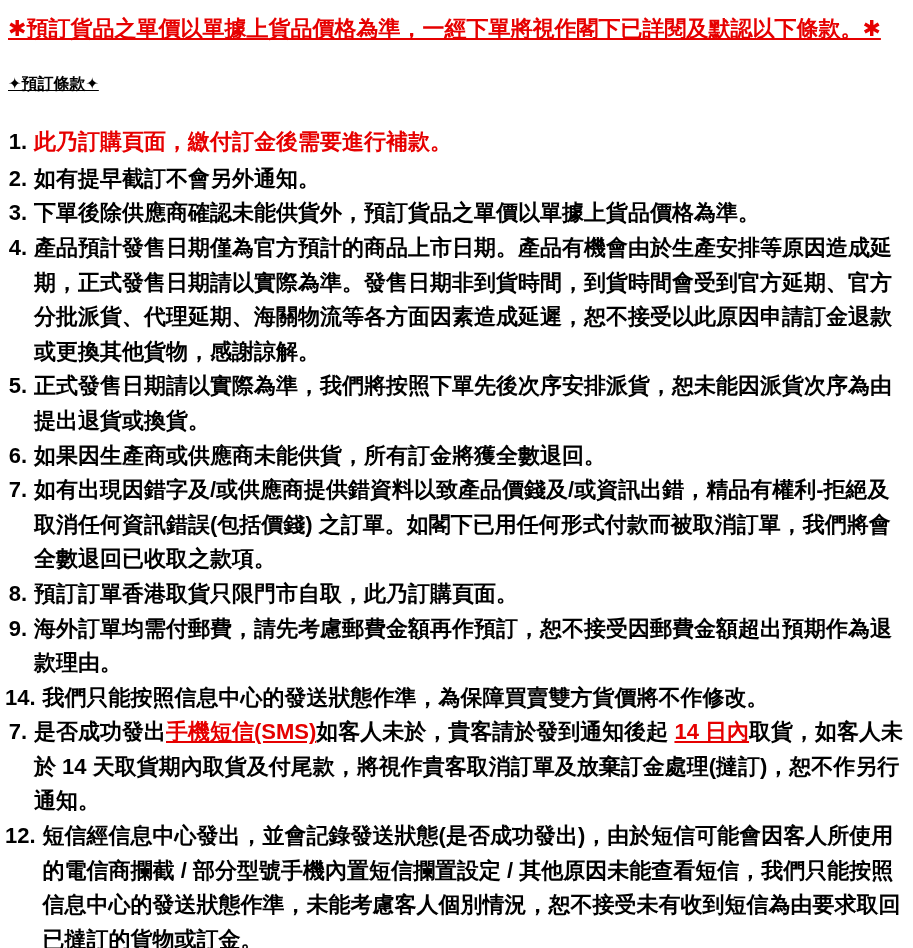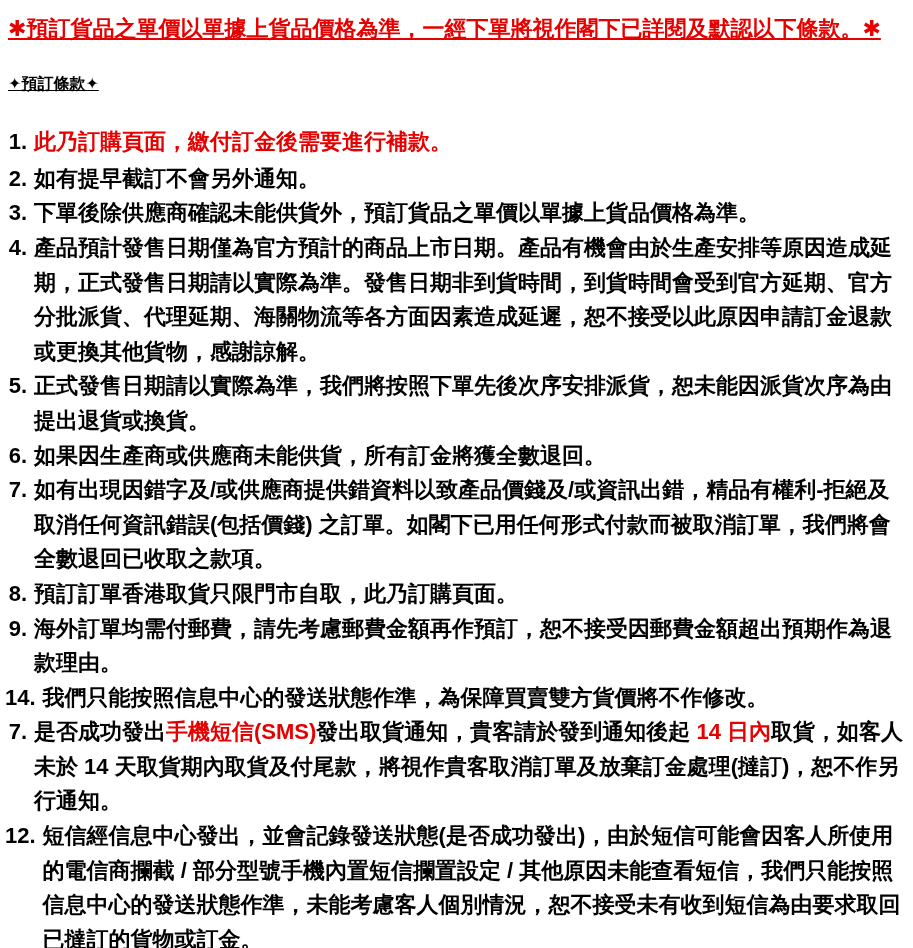--- a/index.html
+++ b/index.html
@@ -54,20 +54,21 @@
   }
   .seg-normal {
     color: #000000;
   }
   .seg-red {
     color: #e60000;
     font-family: Liberation Mono, monospace;
   }
   .seg-red-underline {
     color: #e60000;
+    text-decoration: underline;
   }
 </style>
 </head>
 <body>
 
 <div class="doc">
   <div class="notice">✱預訂貨品之單價以單據上貨品價格為準，一經下單將視作閣下已詳閱及默認以下條款。✱</div>
 
   <div class="section-title">✦預訂條款✦</div>
 
@@ -107,20 +108,20 @@
       <li class="term-item">
         <span class="num">9.</span>
         <span class="term-text"><span class="seg-normal">海外訂單均需付郵費，請先考慮郵費金額再作預訂，恕不接受因郵費金額超出預期作為退款理由。</span></span>
       </li>
       <li class="term-item">
         <span class="num">14.</span>
         <span class="term-text"><span class="seg-normal">我們只能按照信息中心的發送狀態作準，為保障買賣雙方貨價將不作修改。</span></span>
       </li>
       <li class="term-item">
         <span class="num">7.</span>
-        <span class="term-text"><span class="seg-normal">是否成功發出</span><span class="seg-red-underline">手機短信(SMS)</span><span class="seg-normal">發出取貨通知，貴客請於發到通知後起 </span><span class="seg-red-underline">14 日內</span><span class="seg-normal">取貨，如客人未於 14 天取貨期內取貨及付尾款，將視作貴客取消訂單及放棄訂金處理(撻訂)，恕不作另行通知。</span></span>
+        <span class="term-text"><span class="seg-normal">是否成功發出</span><span class="seg-red-underline">手機短信(SMS)</span><span class="seg-normal">如客人未於，貴客請於發到通知後起 </span><span class="seg-red-underline">14 日內</span><span class="seg-normal">取貨，如客人未於 14 天取貨期內取貨及付尾款，將視作貴客取消訂單及放棄訂金處理(撻訂)，恕不作另行通知。</span></span>
       </li>
       <li class="term-item">
         <span class="num">12.</span>
         <span class="term-text"><span class="seg-normal">短信經信息中心發出，並會記錄發送狀態(是否成功發出)，由於短信可能會因客人所使用的電信商攔截 / 部分型號手機內置短信攔置設定 / 其他原因未能查看短信，我們只能按照信息中心的發送狀態作準，未能考慮客人個別情況，恕不接受未有收到短信為由要求取回已撻訂的貨物或訂金。</span></span>
       </li>
     </ol>
 </div>
 
 </body></html>

